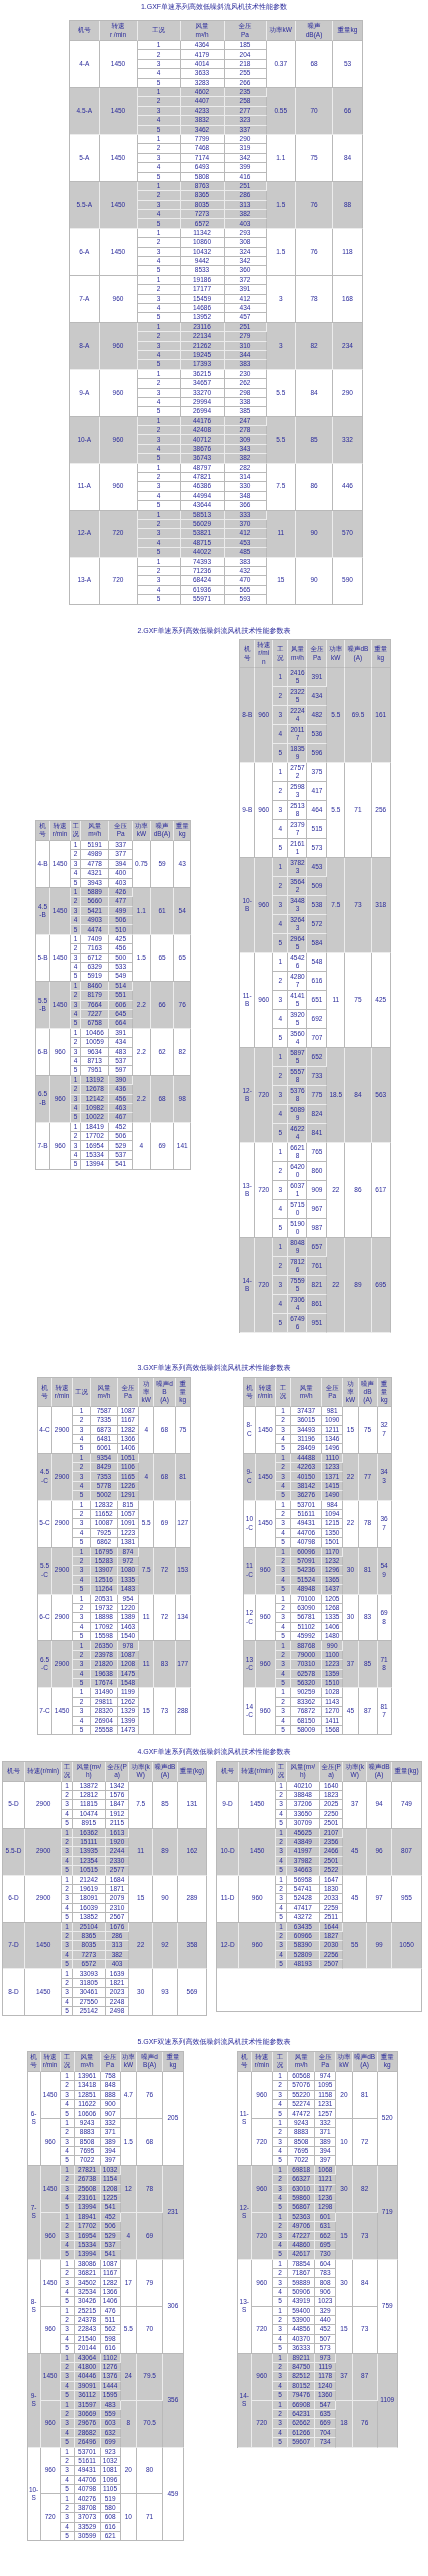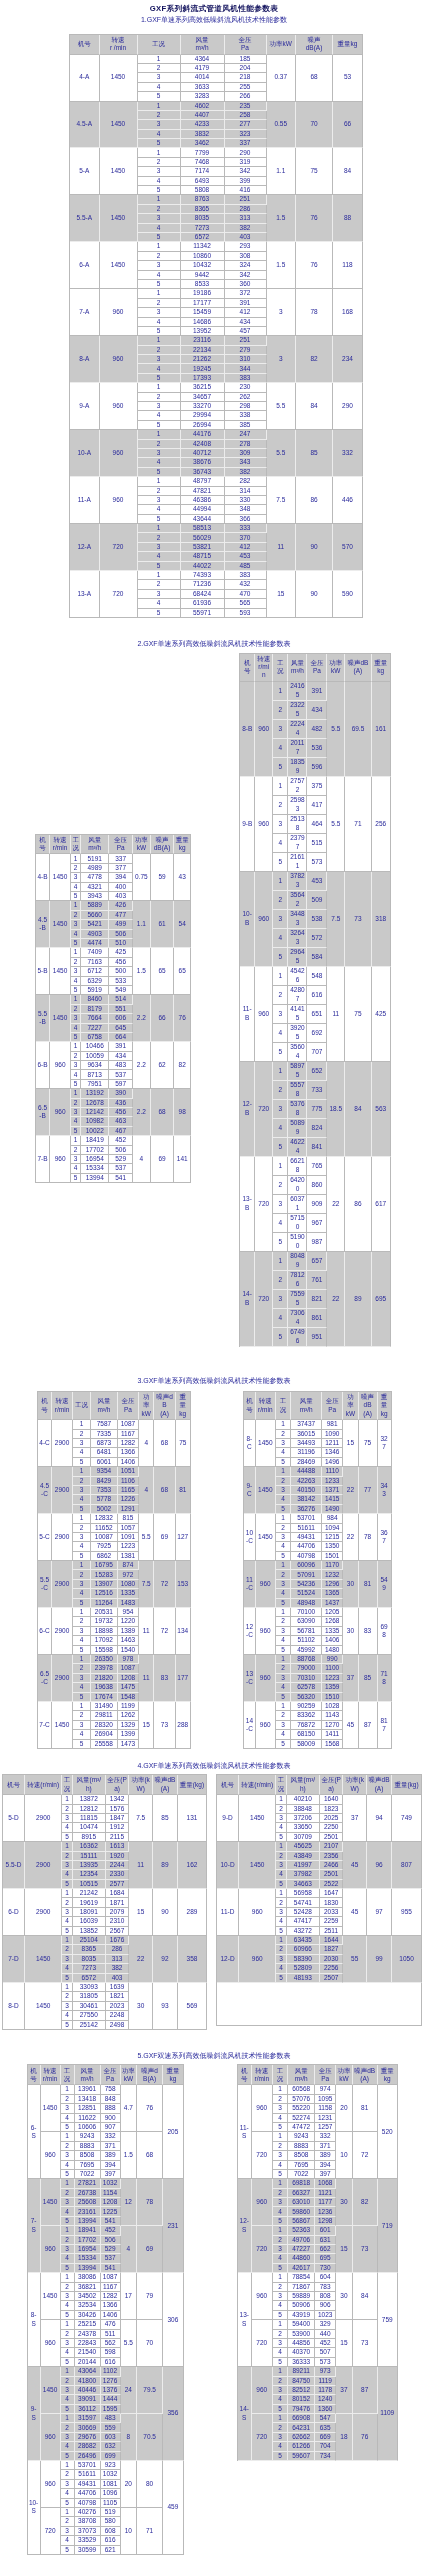--- a/index.html
+++ b/index.html
@@ -33,21 +33,20 @@
   .c5{margin-top:3.5px;}
   .c5 .tbl-left{margin-left:26.6px;}
   .c5 .tbl-right{margin-left:53px;}
   .t2r tbody tr{height:19px;}
 </style>
 </head>
 <body>
 
 <div class="page">
 
-  <div class="main-title">GXF系列斜流式管道风机性能参数表</div>
 
   <div>
     <div class="section-title stitle-1">1.GXF单速系列高效低噪斜流风机技术性能参数</div>
     <table id="t1" class="perf" style="width: 292px;">
         <colgroup>
           <col style="width: 29.5px;">
           <col style="width: 38px;">
           <col style="width: 43px;">
           <col style="width: 44px;">
           <col style="width: 42px;">

